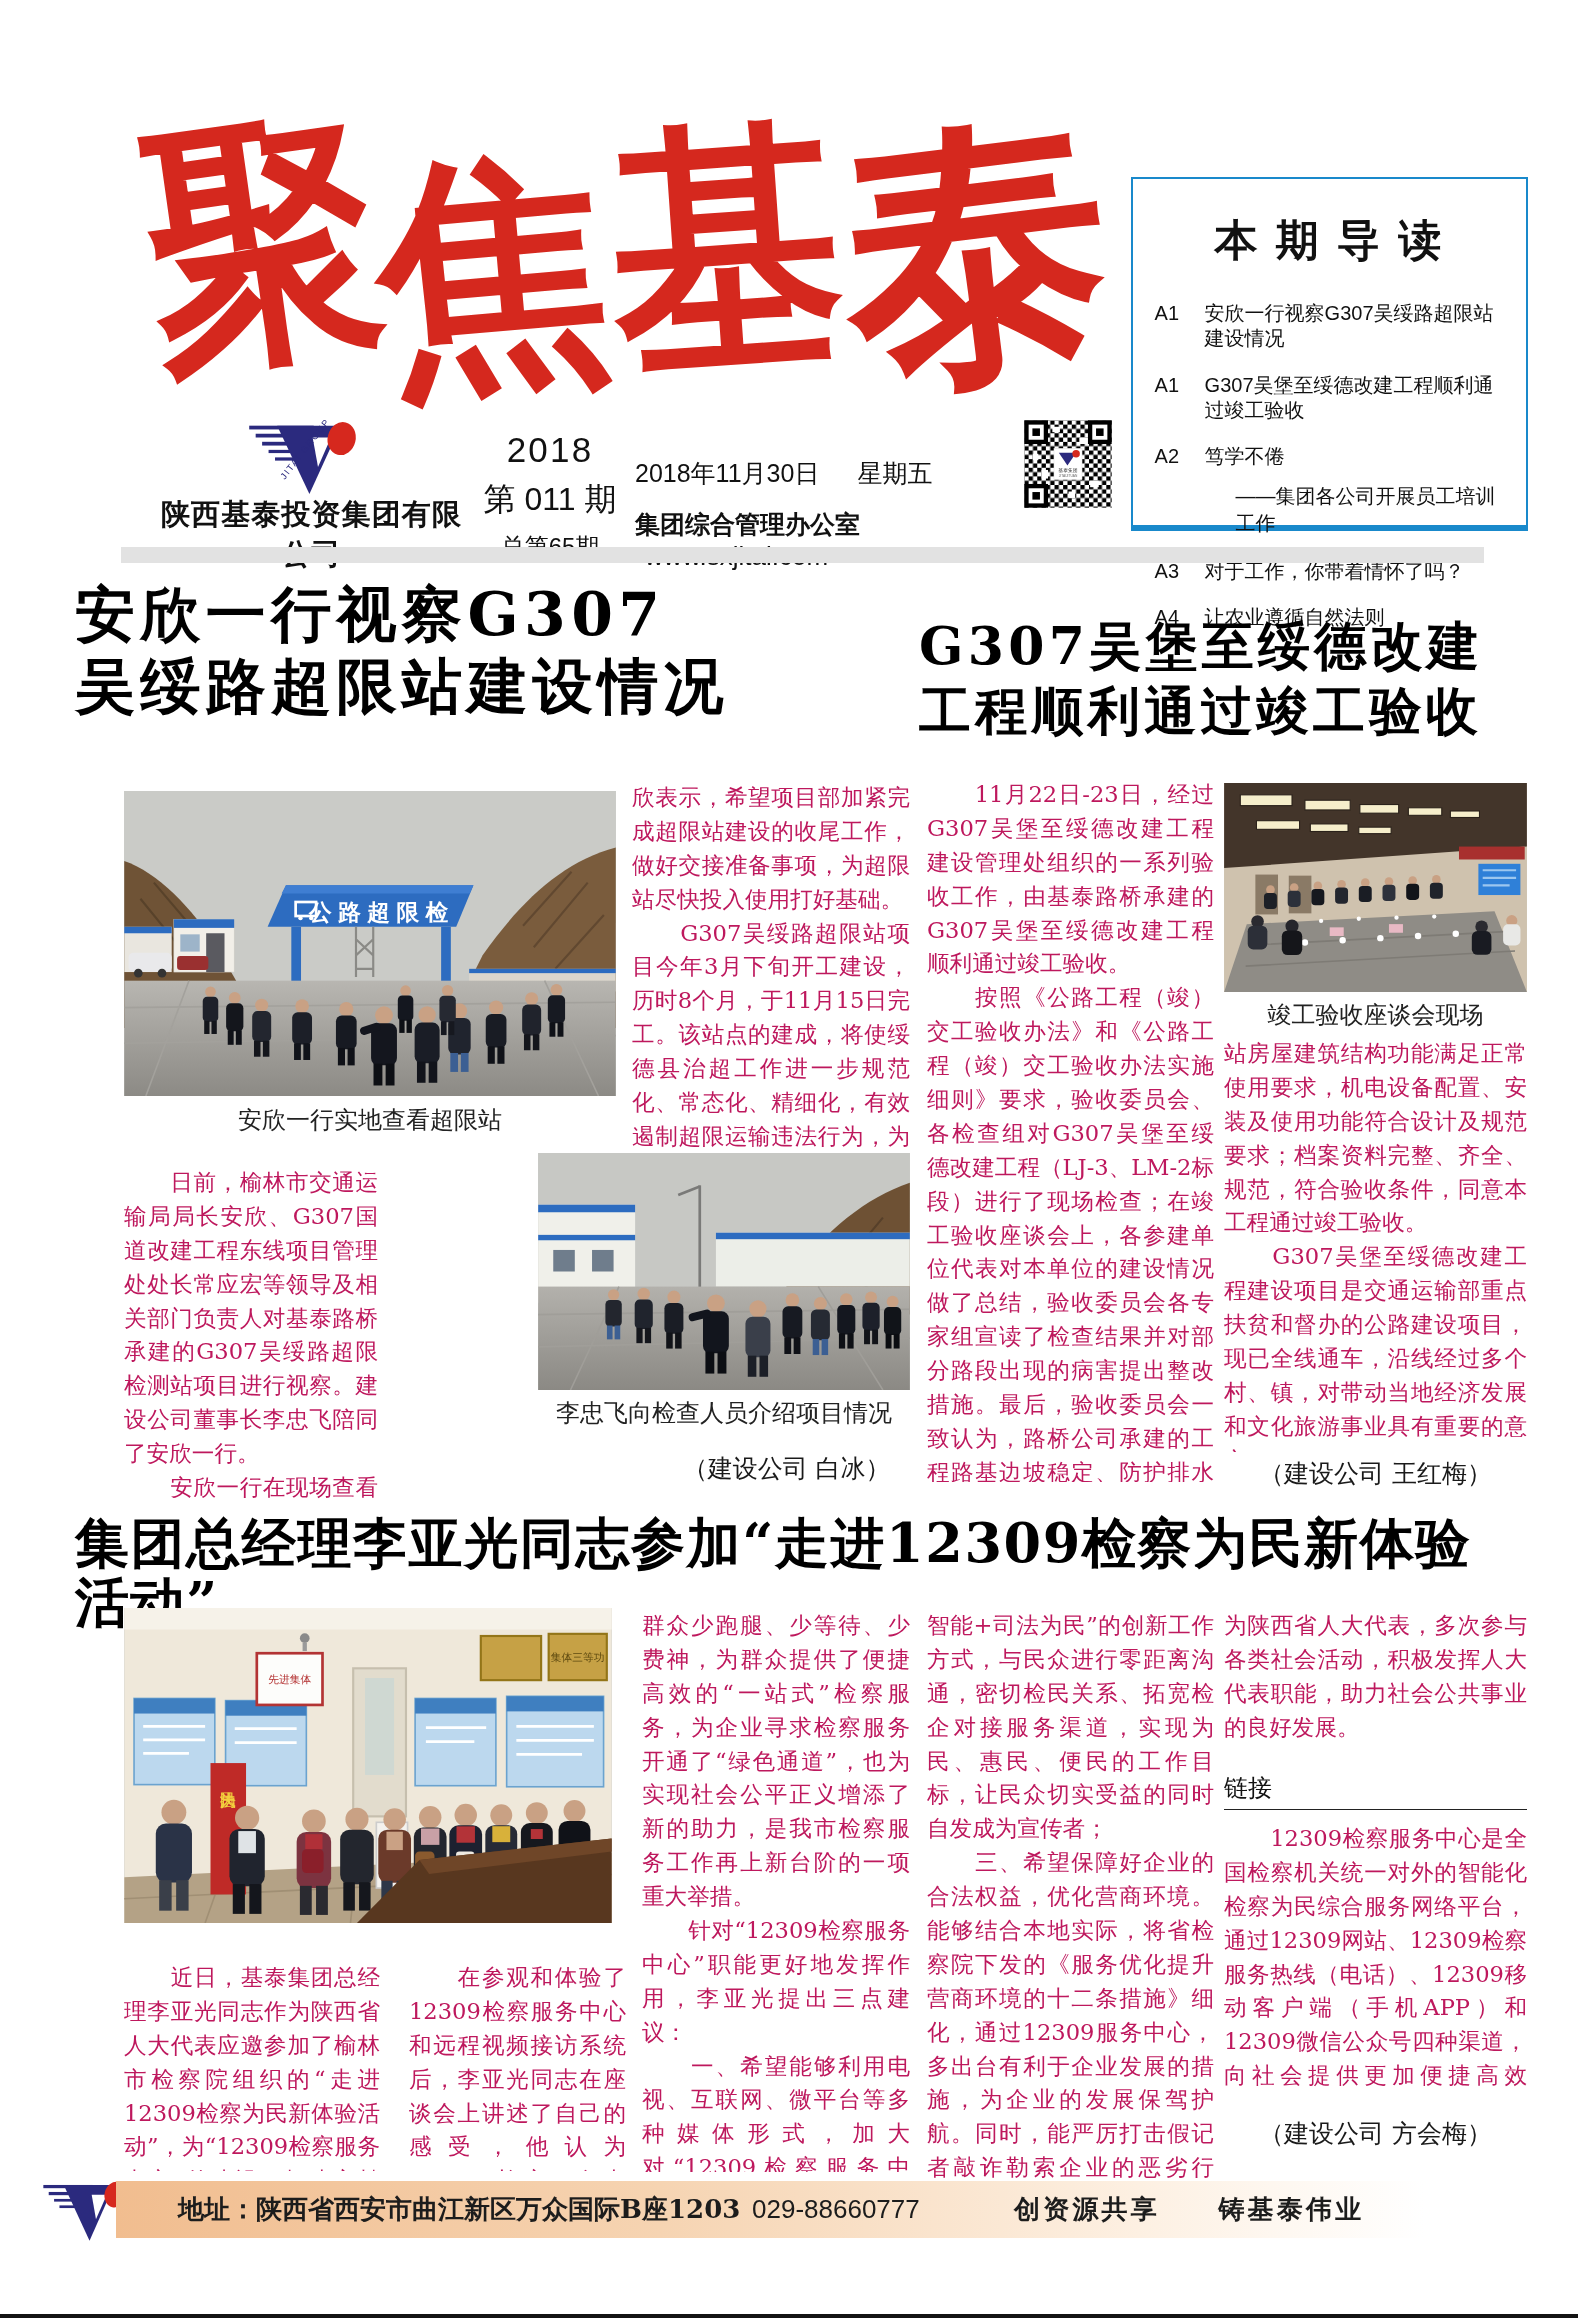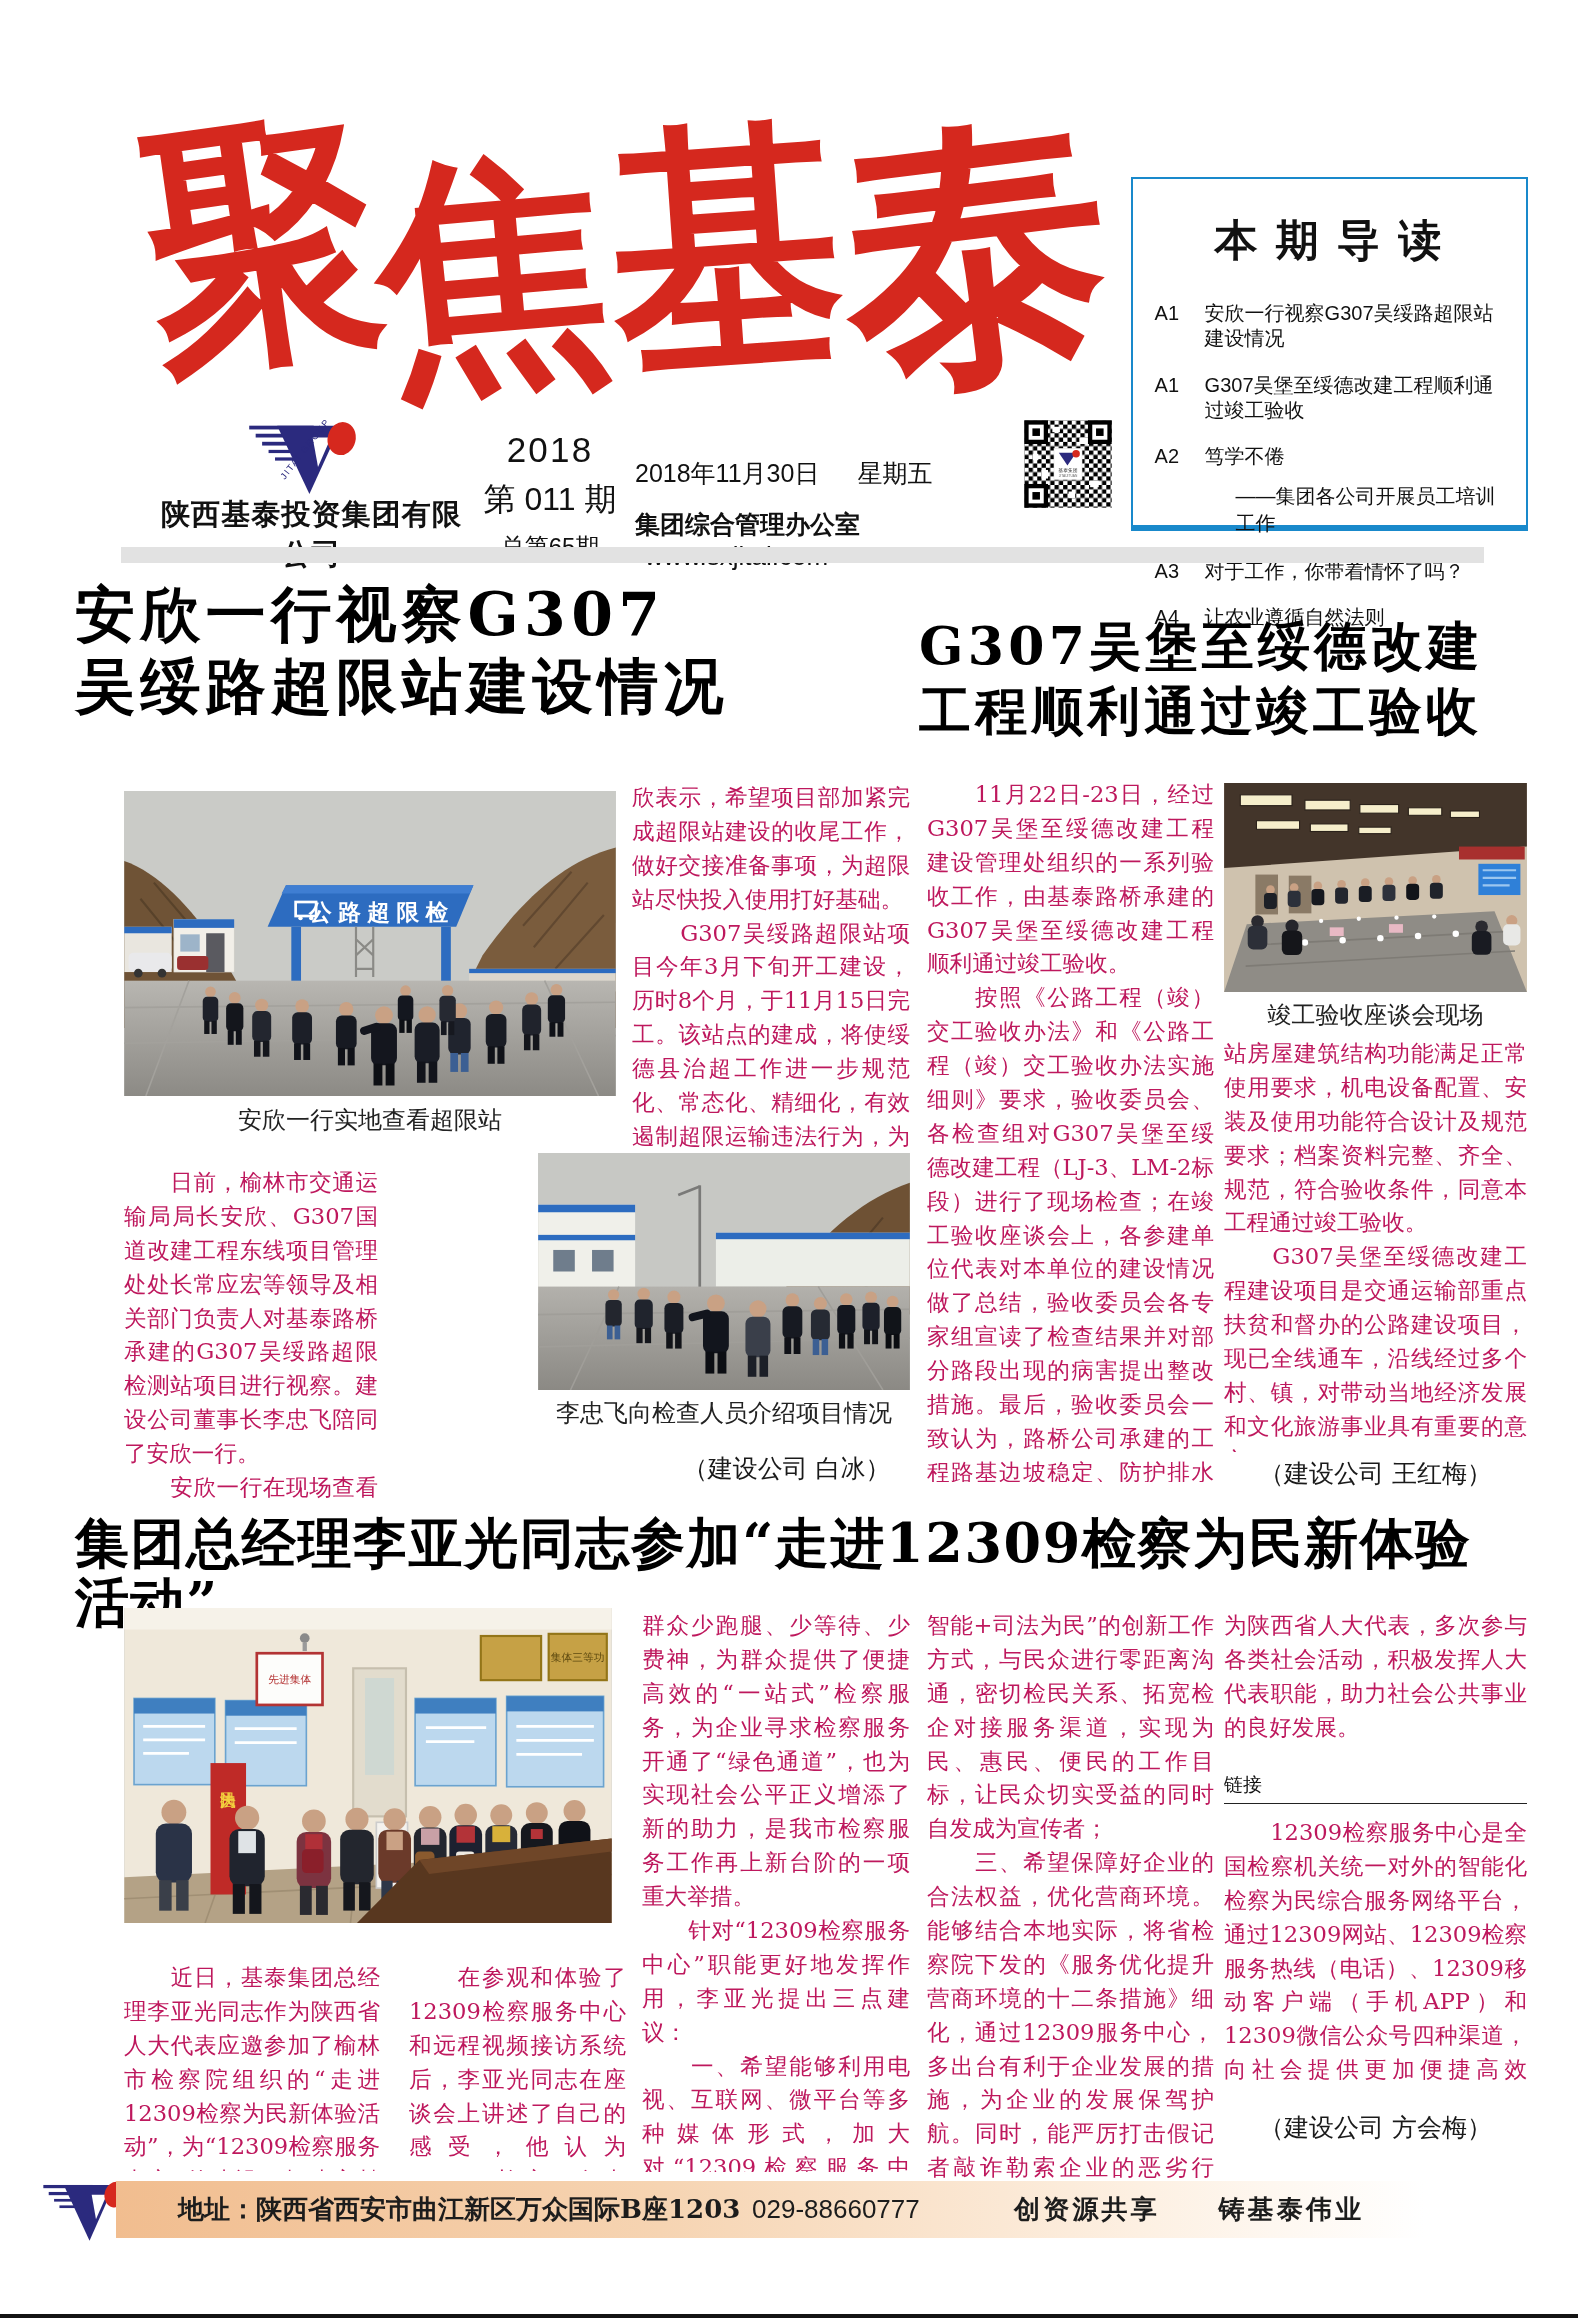--- a/index.html
+++ b/index.html
@@ -70,21 +70,21 @@
   .a2-cap{left:1224px;top:999px;width:303px;}
   .a2-col2{left:1224px;top:1037px;width:303px;height:415px;}
   .a2-credit{left:1224px;top:1457px;width:303px;text-align:center;}
 
   .a3-photo{left:124px;top:1608px;width:488px;height:315px;}
   .a3-col1{left:124px;top:1961px;width:256px;height:210px;}
   .a3-col2{left:409px;top:1961px;width:217px;height:210px;}
   .a3-col3{left:642px;top:1609px;width:268px;height:563px;}
   .a3-col4{left:927px;top:1609px;width:287px;height:569px;}
   .a3-col5{left:1224px;top:1609px;width:303px;height:544px;}
-  .link-label{font-size:19px;margin-top:22.6px;}
+  .link-label{font-size:24px;margin-top:22.6px;}
   .link-rule{border:none;border-top:1.6px solid #222;margin:5.4px 0 12px 0;}
   .a3-credit{text-align:center;margin-top:25px;}
 
   
   .footer-bar{left:116px;top:2181px;width:1363px;height:57px;
     background:linear-gradient(to right,#f1bd8f 0%,#f6d4b2 40%,#fdf0e2 75%,#ffffff 96%);}
   .footer-bar span{position:absolute;top:0;line-height:57px;font-size:26px;color:#1c1c1c;}
   .f-addr{left:62px;font-weight:600;}
   .f-phone{left:636px;font-family:"Liberation Sans",sans-serif;}
   .f-slogan{left:898px;font-weight:700;letter-spacing:3.2px;}

